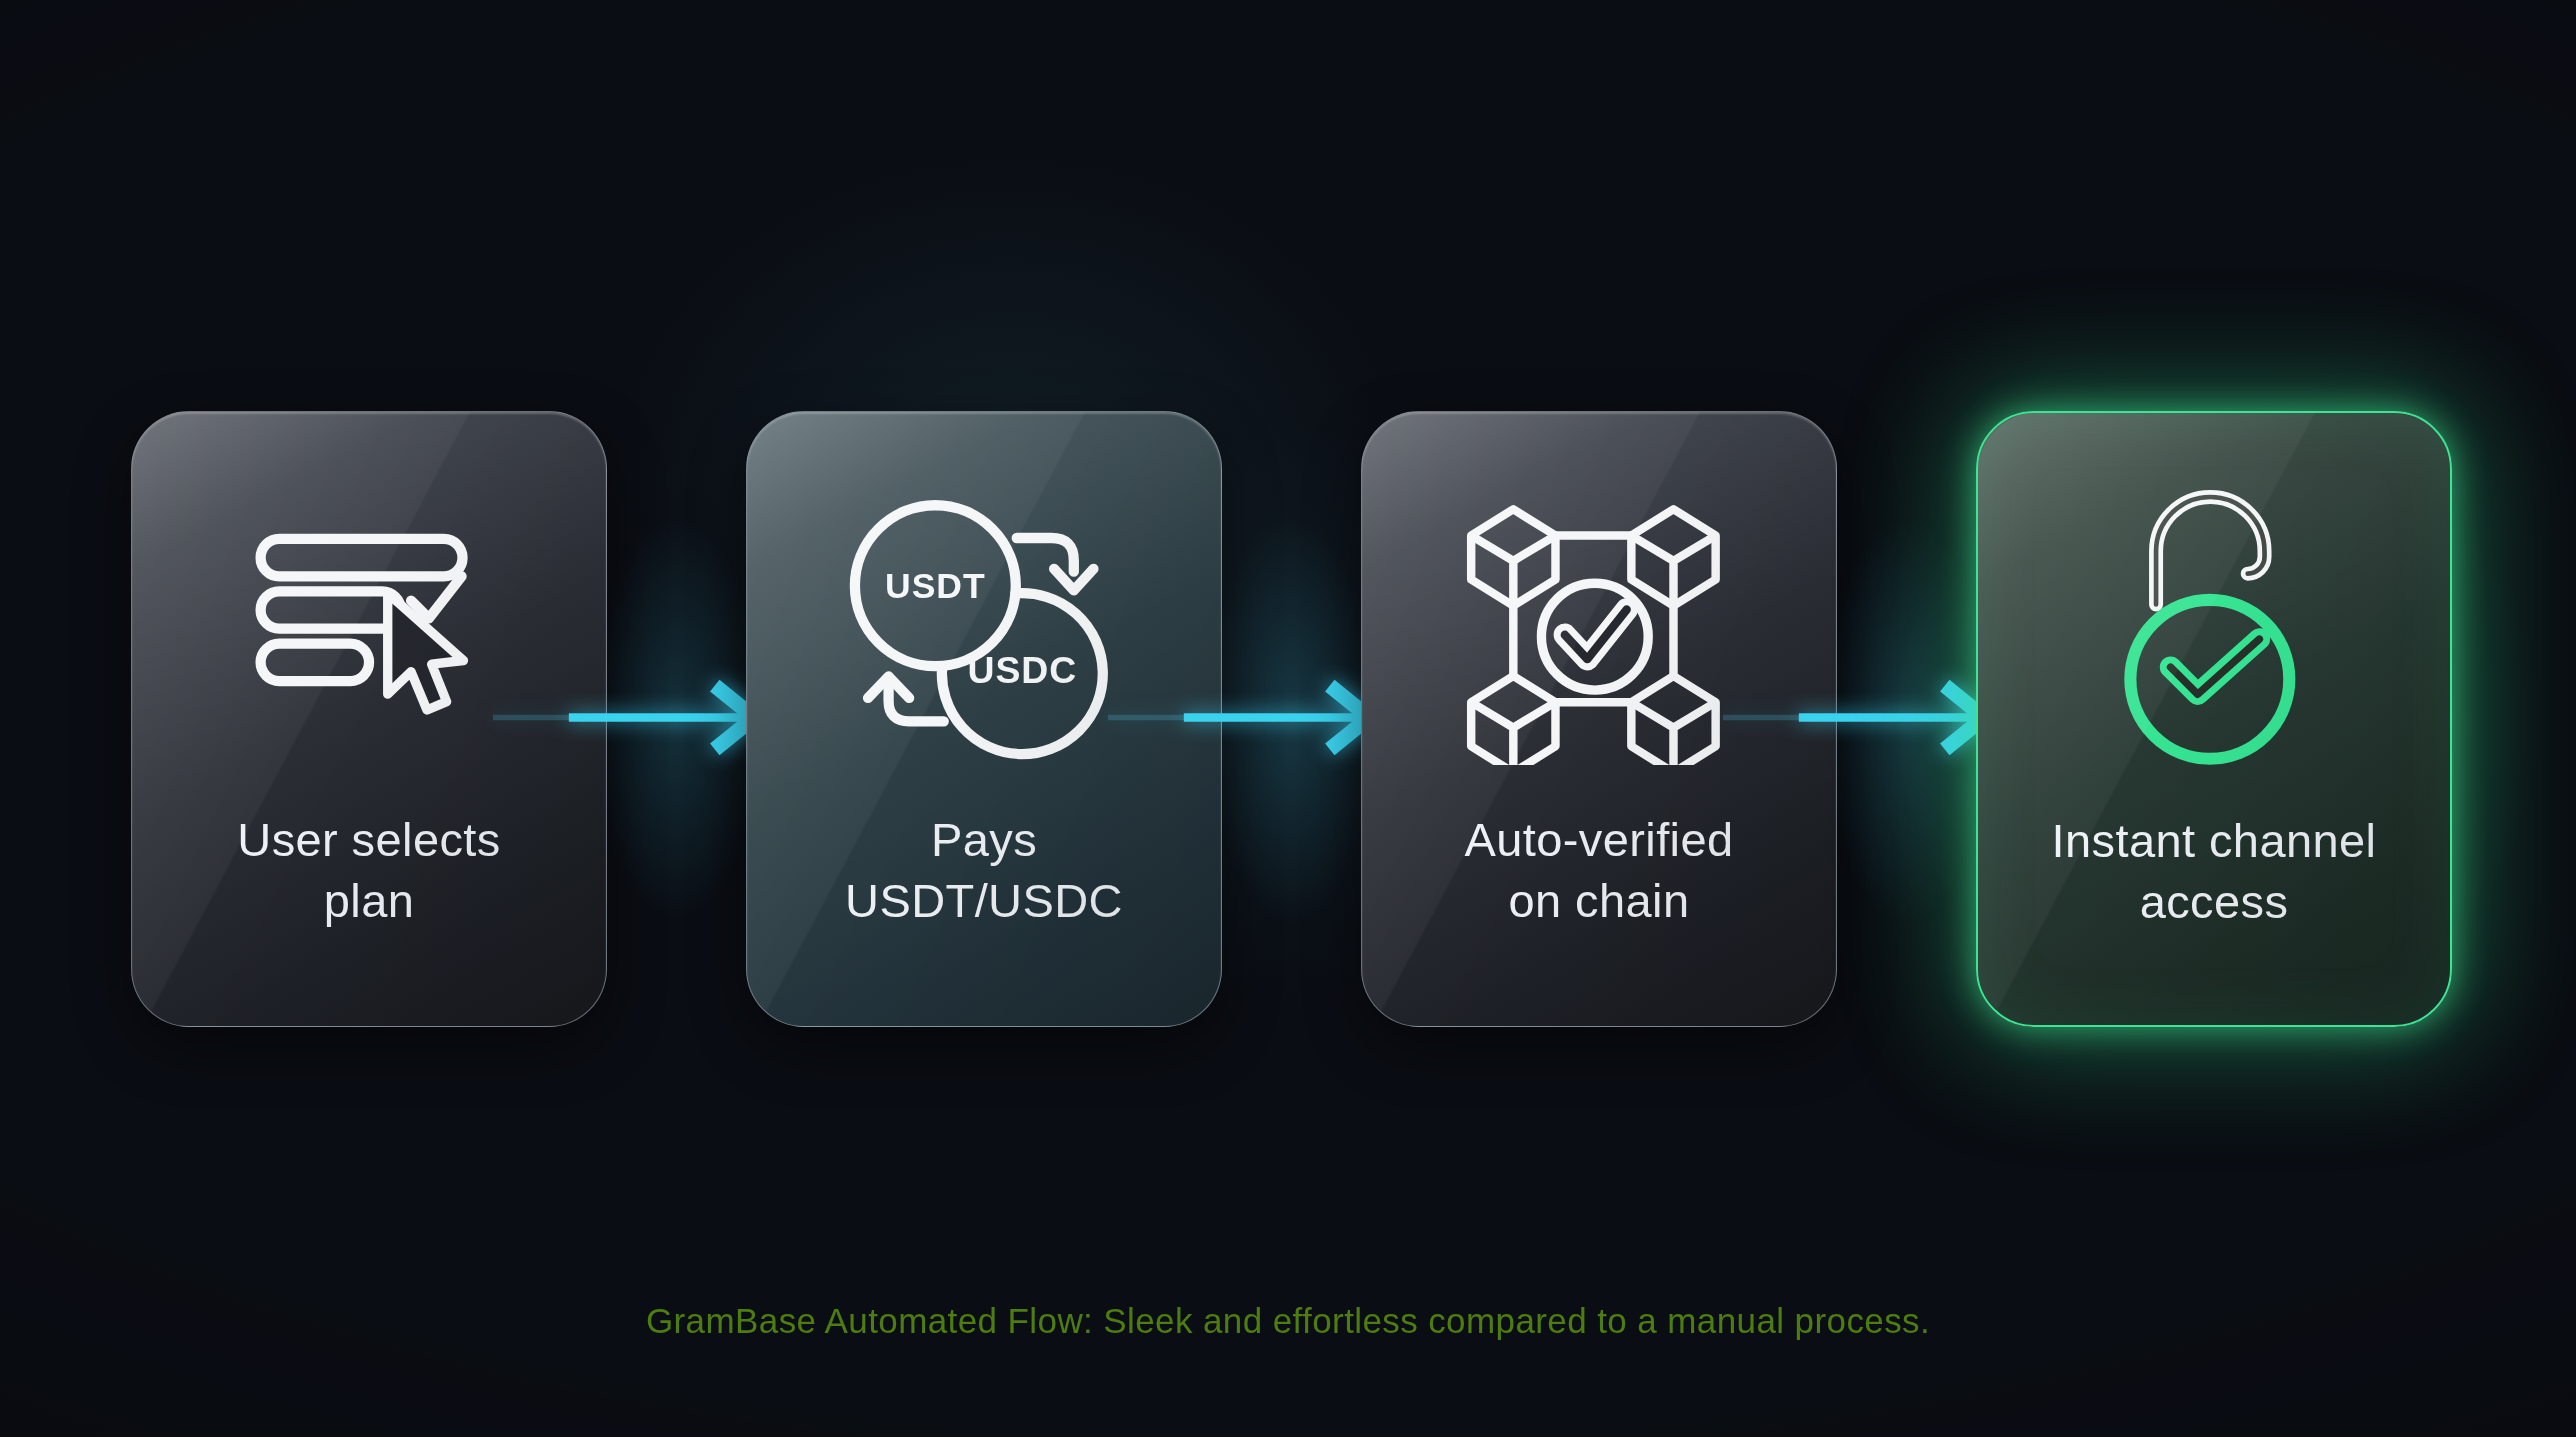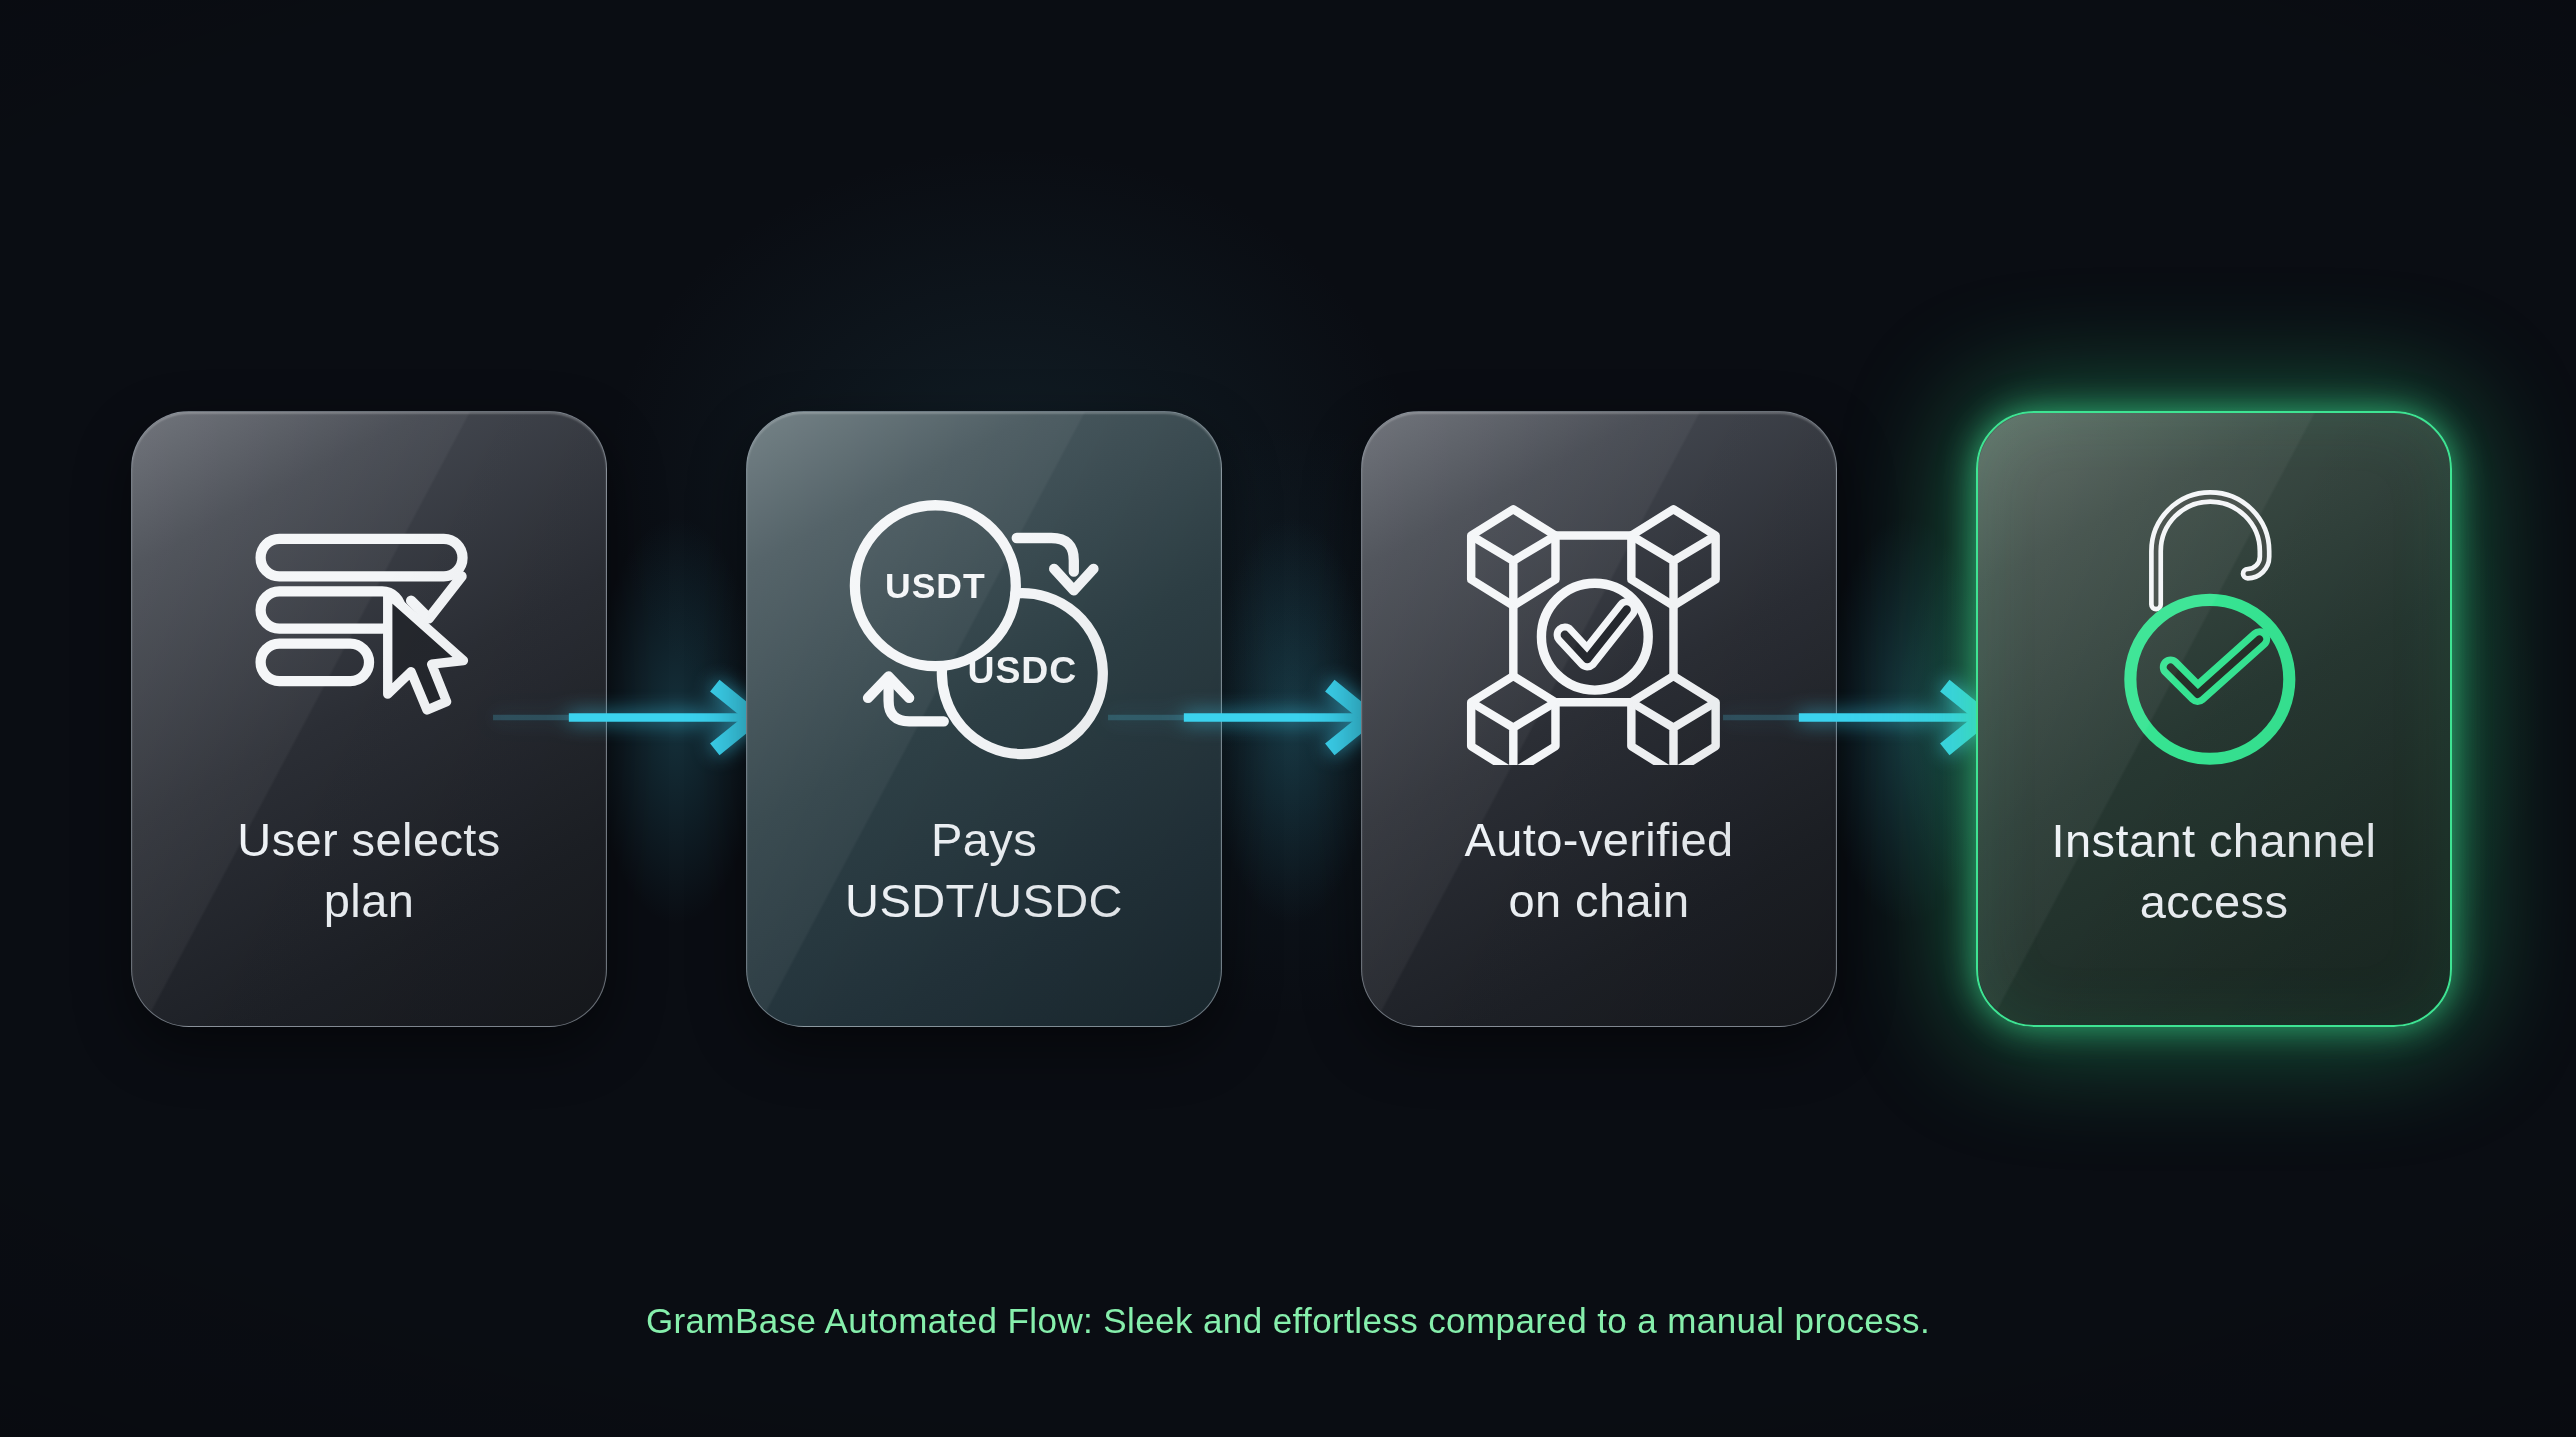--- a/index.html
+++ b/index.html
@@ -41,21 +41,21 @@
     font-size:47px;line-height:61px;font-weight:500;color:#eef2f6;letter-spacing:0.4px;}
   .label .line{display:block;}
 
   .arrow{position:absolute;top:652px;overflow:visible;
     filter:drop-shadow(0 0 10.3px rgba(64,205,240,0.75));}
   .arrow .glowline{stroke:rgba(80,205,235,0.22);stroke-width:6;}
   .arrow .shaft{stroke:#3bd2ee;stroke-width:9;}
   .arrow .head{fill:none;stroke:#3bd2ee;stroke-width:16;}
 
   .caption{position:absolute;top:1301px;left:0;width:100%;text-align:center;
-    font-size:35px;font-weight:400;color:#86efac;letter-spacing:0.4px;}
+    font-size:35px;font-weight:400;color:#4d7c0f;letter-spacing:0.4px;}
 
   svg text{font-family:"Liberation Sans","DejaVu Sans",sans-serif;}
 </style>
 </head>
 <body>
 
 <div class="stage">
 
   <div class="glow glow-teal-1"></div>
   <div class="glow glow-teal-2"></div>

